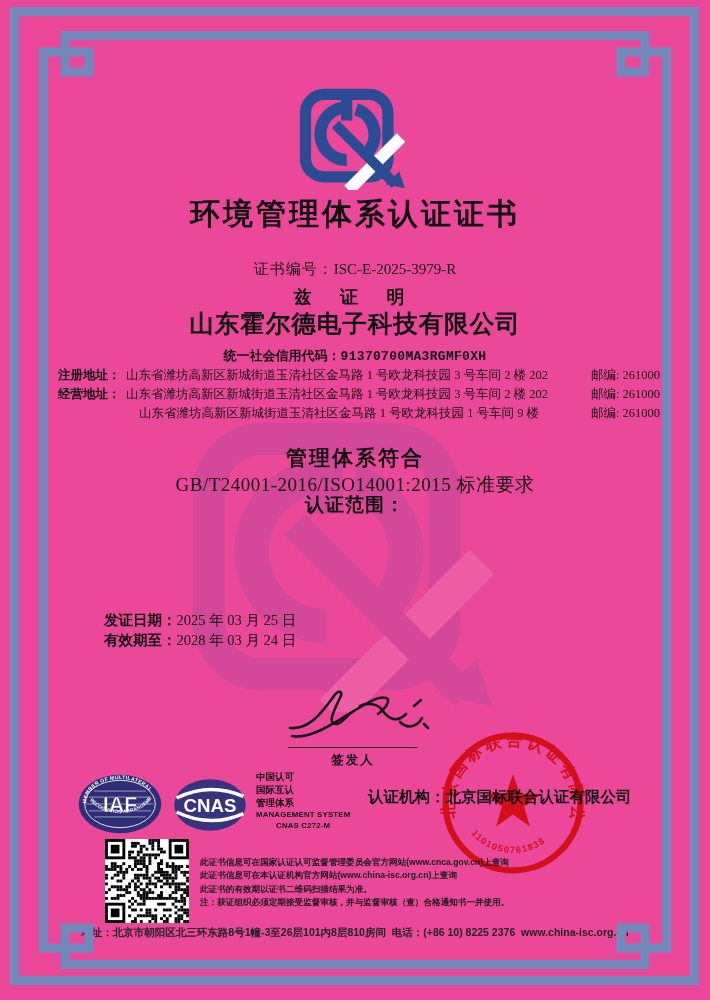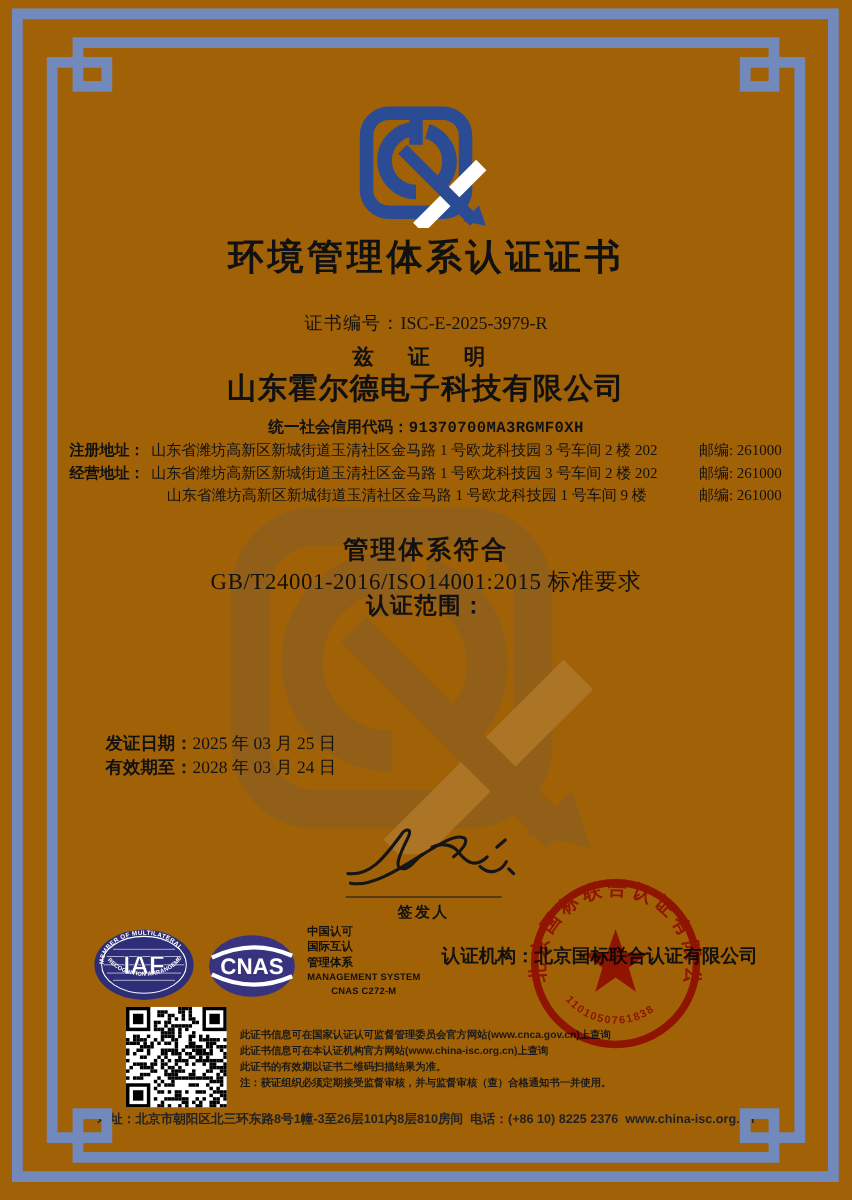--- a/index.html
+++ b/index.html
@@ -1,16 +1,16 @@
 <!DOCTYPE html>
 <html><head>
 <meta charset="utf-8">
 <style>
   html,body{margin:0;padding:0;background:#ffffff;}
-  #page{position:relative;width:710px;height:1000px;background:#a16207;overflow:hidden;
+  #page{position:relative;width:710px;height:1000px;background:#ec4899;overflow:hidden;
         font-family:"Liberation Serif","DejaVu Serif",serif;color:#111;}
   .abs{position:absolute;}
   .center{left:0;right:0;text-align:center;}
   
   #frame{left:0;top:0;width:710px;height:1000px;z-index:4;pointer-events:none;}
   
   #watermark{left:182px;top:412px;width:348px;height:300px;opacity:0.12;z-index:1;}
   
   #logo-main{left:296px;top:85px;width:122px;height:105px;z-index:2;}
   #title{top:194px;font-size:30px;font-weight:700;letter-spacing:3px;z-index:2;}
@@ -20,29 +20,29 @@
   #company{top:307px;font-size:24.5px;font-weight:700;letter-spacing:1px;z-index:2;}
   #credit{top:347px;font-size:13px;z-index:2;font-family:Liberation Mono, monospace;}
   #credit .lbl{font-weight:700;}
   #credit .val{font-weight:600;letter-spacing:0.3px;}
   
   #addr-block{left:58px;right:50px;top:366px;z-index:2;font-size:12.5px;}
   .addr-row{display:flex;line-height:18.8px;}
   .addr-label{width:68px;font-weight:700;flex:0 0 auto;}
   .addr-text{flex:1 1 auto;}
   .addr-row.noLabel .addr-text{padding-left:13px;}
-  .addr-post{flex:0 0 auto;width:86px;text-align:center;}
+  .addr-post{flex:0 0 auto;width:86px;text-align:right;}
   
   #compliance{top:444px;font-size:21px;font-weight:700;letter-spacing:2px;z-index:2;}
   #standard{top:472px;font-size:19px;z-index:2;letter-spacing:0.5px;}
   #scope-label{top:492px;font-size:19px;font-weight:700;letter-spacing:1px;z-index:2;}
   #scope-text{left:52px;right:46px;top:528px;font-size:19px;line-height:29.5px;
               text-align:justify;text-indent:2em;letter-spacing:0.5px;z-index:2;}
   
-  #dates{left:88px;top:611px;z-index:2;font-size:14.5px;line-height:19.5px;}
+  #dates{left:104px;top:611px;z-index:2;font-size:14.5px;line-height:19.5px;}
   #dates .lbl{font-weight:700;}
   
   #signature{left:282px;top:684px;width:150px;height:60px;z-index:2;}
   #sig-line{left:288px;top:747px;width:130px;border-top:1.5px solid #222;z-index:2;}
   #signer{left:282px;top:752px;width:142px;text-align:center;font-size:12.5px;font-weight:700;letter-spacing:2px;z-index:2;}
   
   #iaf-logo{left:76px;top:773px;width:88px;height:62px;z-index:2;}
   #cnas-logo{left:170px;top:777px;width:80px;height:56px;z-index:2;}
   #accred-text{left:256px;top:771px;z-index:2;font-family:"Liberation Sans","DejaVu Sans",sans-serif;}
   #accred-text .cn{font-size:9.5px;line-height:12.8px;font-weight:600;}

